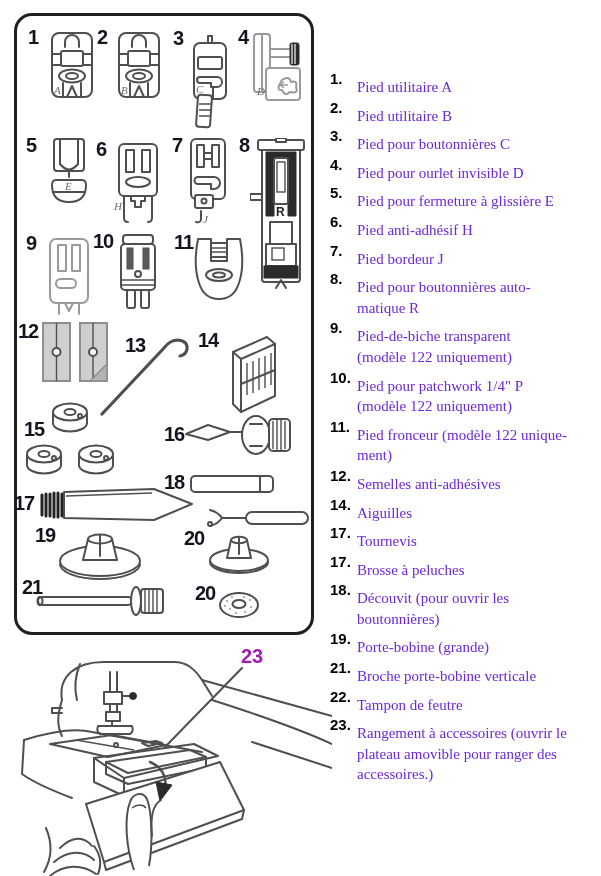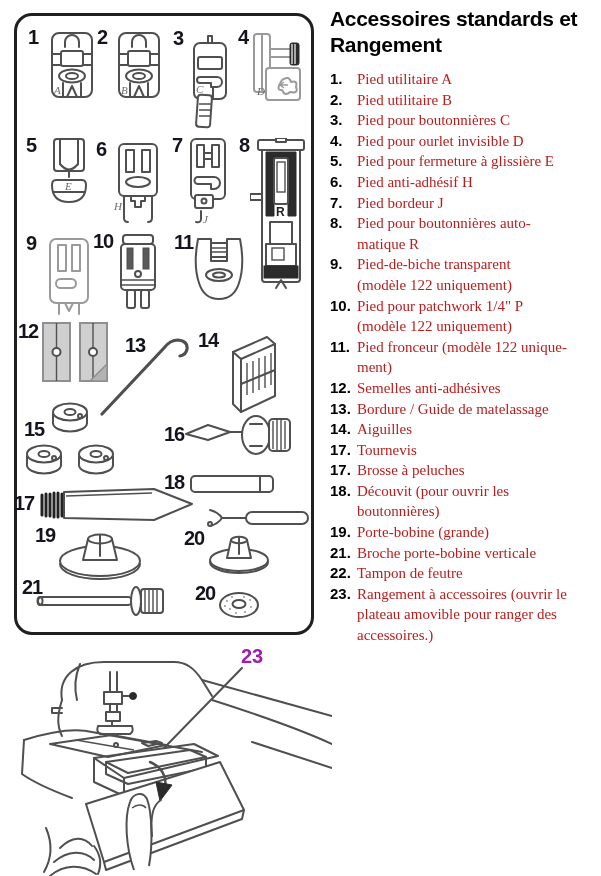--- a/index.html
+++ b/index.html
@@ -25,21 +25,21 @@
   svg .ltrR{font:700 12px "Liberation Sans",sans-serif;fill:#222;stroke:none;}
   svg .dots{fill:#8a8a8a;stroke:none;}
 
   
   .title{position:absolute;left:330px;top:6px;width:271px;
          font:800 21px/26px "Liberation Sans",sans-serif;color:#000;
          letter-spacing:-0.3px;white-space:pre;}
   .list{position:absolute;left:330px;top:69px;width:271px;}
   .li{display:grid;grid-template-columns:27px 1fr;align-items:start;}
   .li .num{font:700 15px/20.6px "Liberation Sans",sans-serif;color:#000;}
-  .li .txt{font:400 15px/20.6px "Liberation Serif",serif;color:#b91c1c;white-space:pre;}
+  .li .txt{font:400 15px/20.6px "Liberation Serif",serif;color:#6d28d9;white-space:pre;margin-top:8px;}
 
   
   .figlabel{position:absolute;font:700 20px/20px "Liberation Sans",sans-serif;color:#a21caf;}
 </style>
 </head>
 <body>
 
 <div class="page">
 
   <div class="panel"></div>
@@ -343,22 +343,20 @@
     <path class="fw" d="M118,214 C110,192 108,162 114,146 C117,137 127,135 131,143 C136,156 137,188 133,210"></path>
     <path class="thin" d="M116,152 C121,148 127,148 130,152"></path>
     <path class="st" d="M136,180 C134,160 138,148 145,144"></path>
     <path class="st" d="M44,192 C56,180 68,180 76,190"></path>
     <path class="st" d="M38,206 C52,194 68,194 78,204"></path>
     <path class="st" d="M34,220 C48,208 66,208 80,218"></path>
     <path class="st" d="M30,172 C36,186 36,202 28,216"></path>
     <path class="st" d="M78,190 C84,198 86,208 82,218"></path>
   </svg>
 
-  <div class="title">Accessoires standards et
-Rangement</div>
 
   <div class="list">
     <div class="li">
         <span class="num">1.</span>
         <span class="txt">Pied utilitaire A</span>
       </div>
     <div class="li">
         <span class="num">2.</span>
         <span class="txt">Pied utilitaire B</span>
       </div>
@@ -398,24 +396,20 @@
 (modèle 122 uniquement)</span>
       </div>
     <div class="li">
         <span class="num">11.</span>
         <span class="txt">Pied fronceur (modèle 122 unique-
 ment)</span>
       </div>
     <div class="li">
         <span class="num">12.</span>
         <span class="txt">Semelles anti-adhésives</span>
-      </div>
-    <div class="li">
-        <span class="num">13.</span>
-        <span class="txt">Bordure / Guide de matelassage</span>
       </div>
     <div class="li">
         <span class="num">14.</span>
         <span class="txt">Aiguilles</span>
       </div>
     <div class="li">
         <span class="num">17.</span>
         <span class="txt">Tournevis</span>
       </div>
     <div class="li">

